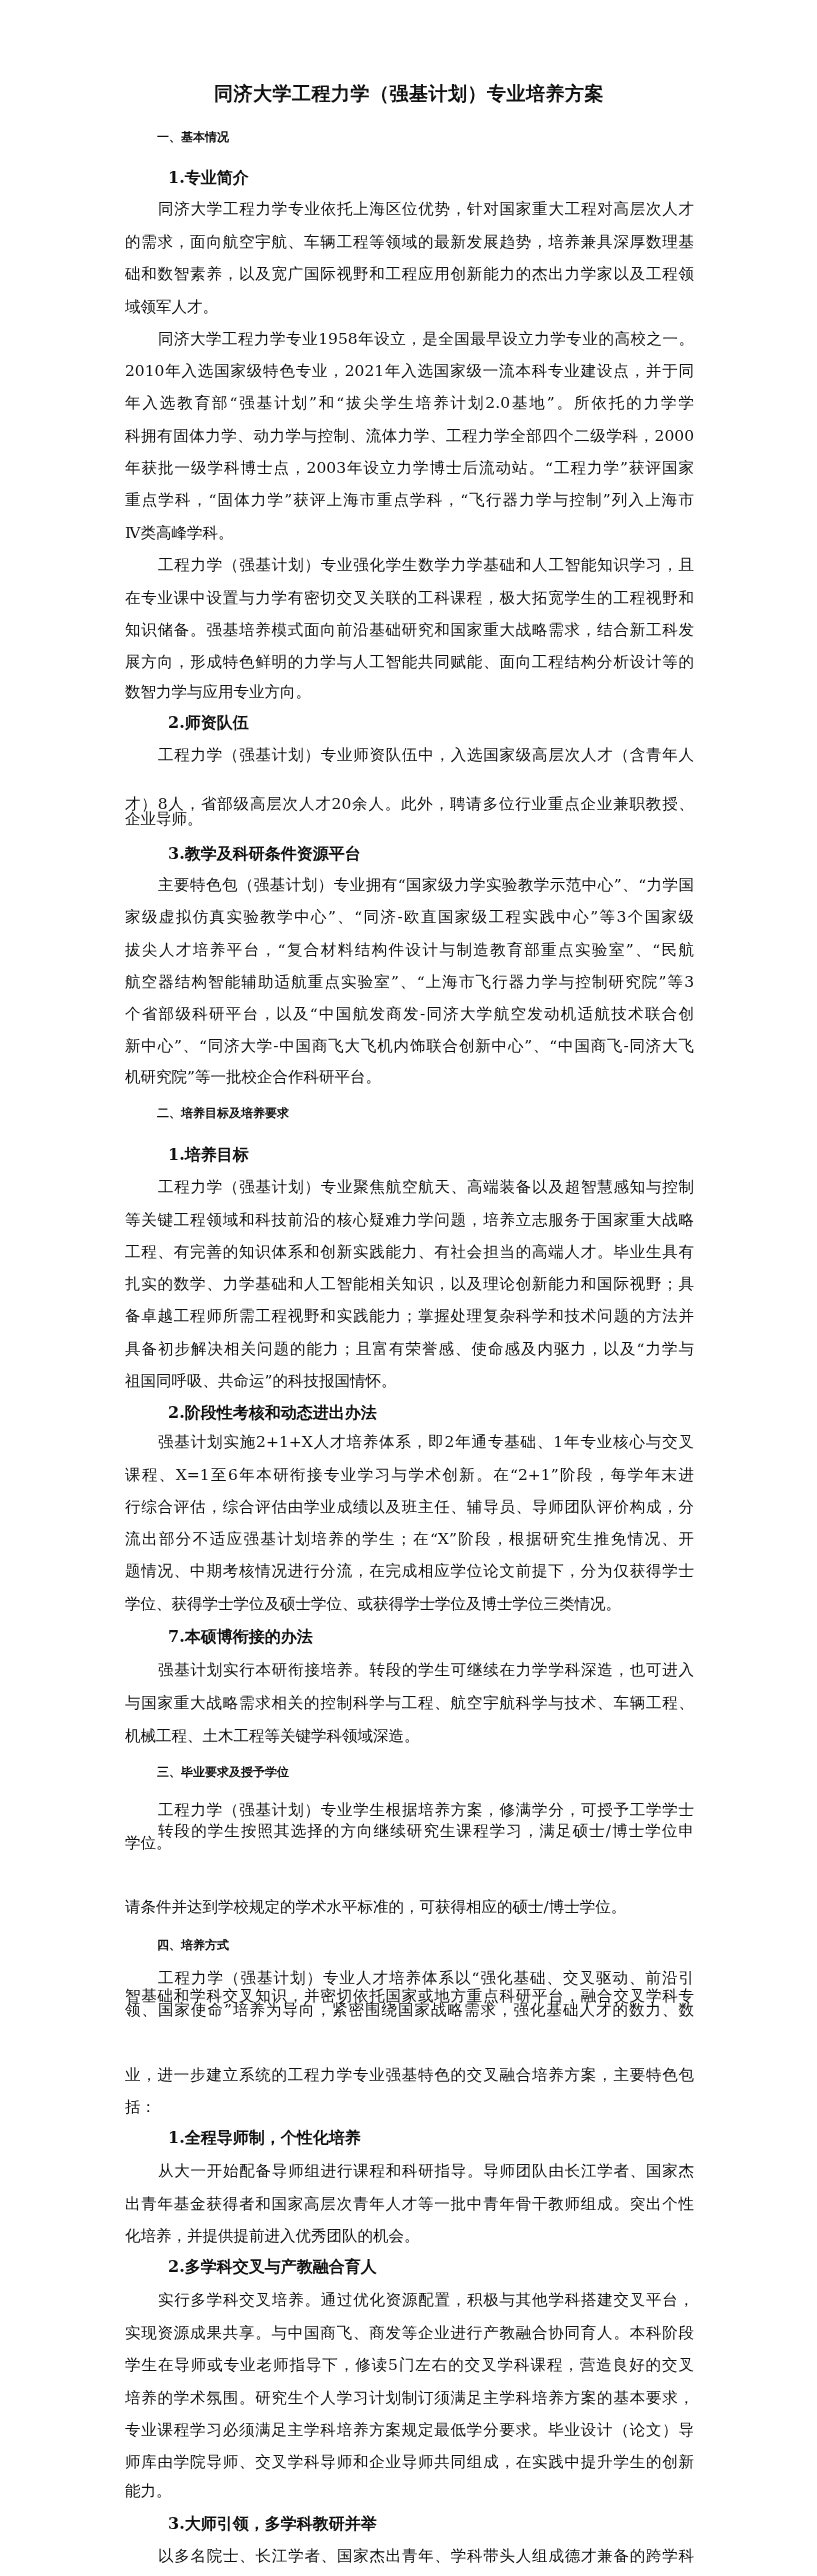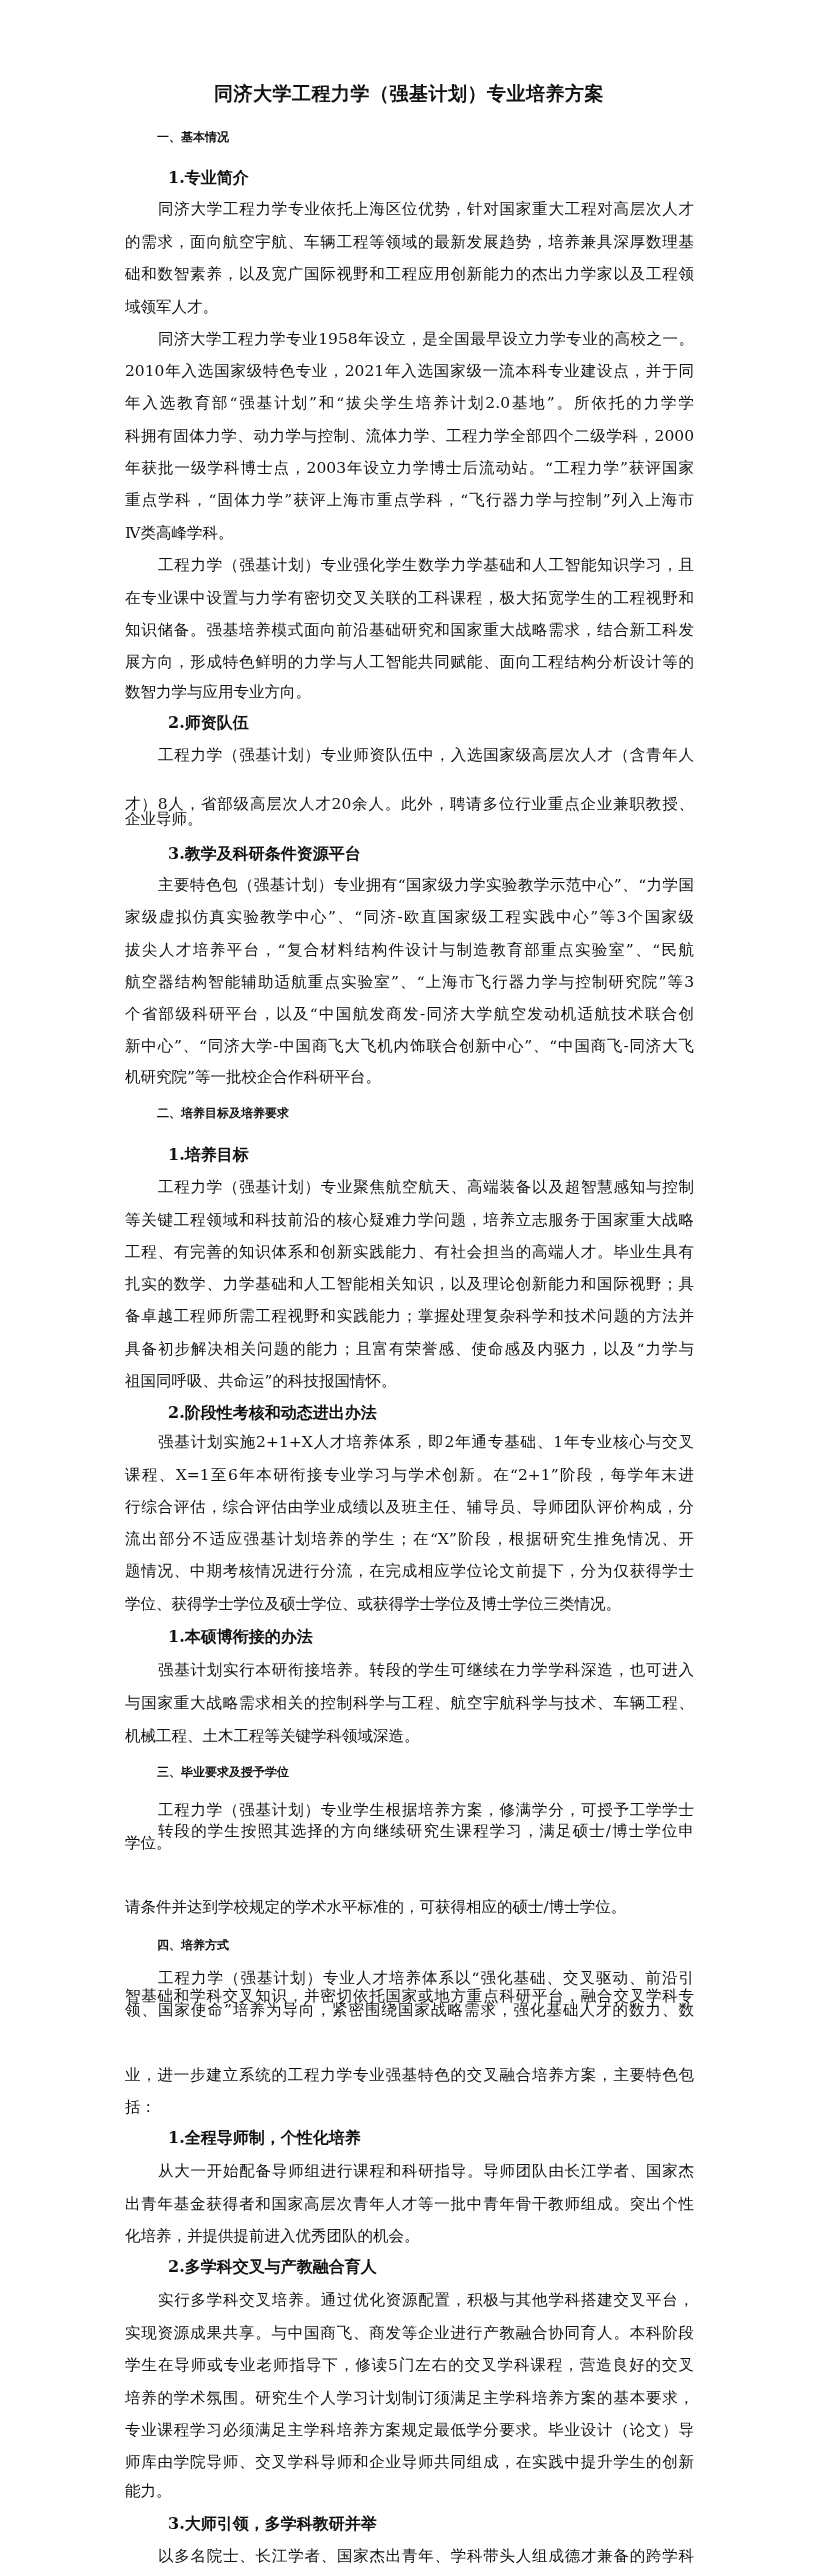--- a/index.html
+++ b/index.html
@@ -129,21 +129,21 @@
     <div class="h2" style="top:1397px">2.阶段性考核和动态进出办法</div>
     <div>
       <div class="ln first full" style="top:1426px">强基计划实施2+1+X人才培养体系，即2年通专基础、1年专业核心与交叉</div>
       <div class="ln full" style="top:1459px">课程、X=1至6年本研衔接专业学习与学术创新。在“2+1”阶段，每学年末进</div>
       <div class="ln full" style="top:1491px">行综合评估，综合评估由学业成绩以及班主任、辅导员、导师团队评价构成，分</div>
       <div class="ln full" style="top:1523px">流出部分不适应强基计划培养的学生；在“X”阶段，根据研究生推免情况、开</div>
       <div class="ln full" style="top:1555px">题情况、中期考核情况进行分流，在完成相应学位论文前提下，分为仅获得学士</div>
       <div class="ln" style="top:1588px">学位、获得学士学位及硕士学位、或获得学士学位及博士学位三类情况。</div>
     </div>
 
-    <div class="h2" style="top:1621px">1.本硕博衔接的办法</div>
+    <div class="h2" style="top:1621px">7.本硕博衔接的办法</div>
     <div>
       <div class="ln first full" style="top:1654px">强基计划实行本研衔接培养。转段的学生可继续在力学学科深造，也可进入</div>
       <div class="ln full" style="top:1687px">与国家重大战略需求相关的控制科学与工程、航空宇航科学与技术、车辆工程、</div>
       <div class="ln" style="top:1720px">机械工程、土木工程等关键学科领域深造。</div>
     </div>
   </section>
 
   <section>
     <div class="h1" style="top:1756px">三、毕业要求及授予学位</div>
     <div>

